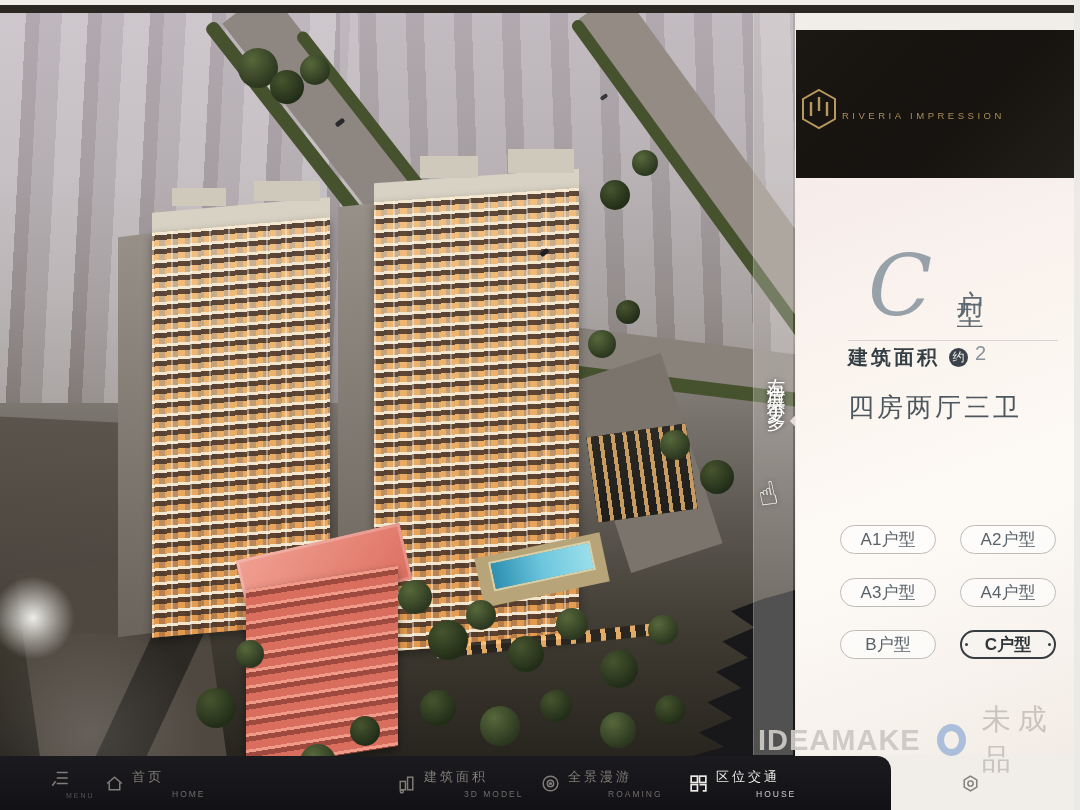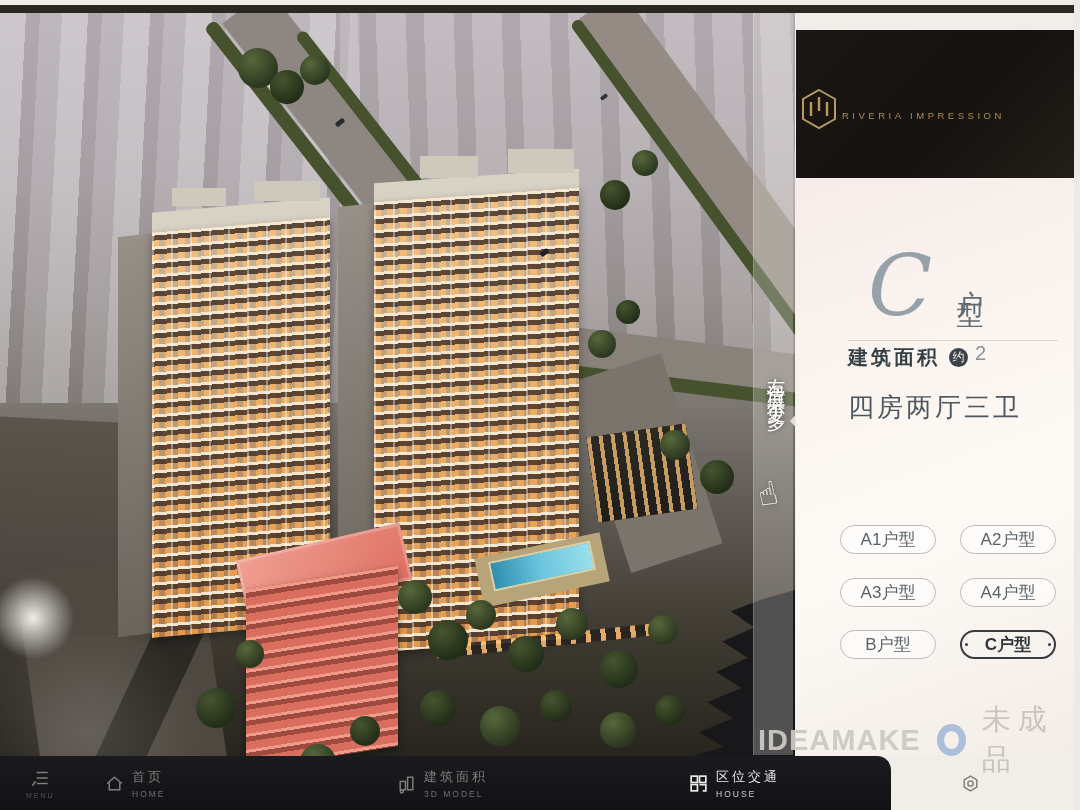--- a/index.html
+++ b/index.html
@@ -91,21 +91,21 @@
   .wm-label{font-size:29px;color:rgba(196,191,184,.9);letter-spacing:7px;}
 
   
   .bottom-nav{position:absolute;left:0;bottom:0;width:891px;height:54px;z-index:6;
     background:linear-gradient(#1b1a1e,#121116);border-top-right-radius:14px;}
   .nav-item{position:absolute;top:0;height:54px;display:flex;align-items:center;gap:7px;
     color:#817d77;cursor:pointer;}
   .nav-item.active{color:#ecebe7;}
   .nav-item .labels{display:flex;flex-direction:column;}
   .nav-cn{font-size:13px;letter-spacing:3px;}
-  .nav-en{font-size:8.5px;letter-spacing:2px;margin-top:3px;opacity:.85;}
+  .nav-en{font-size:8.5px;letter-spacing:2px;margin-top:3px;opacity:.85;margin-left:40px;}
   .nav-item.menu{flex-direction:column;justify-content:center;gap:2px;}
   .nav-item.menu .nav-en{font-size:7px;margin-top:1px;opacity:.6;}
   .nav-icon{display:flex;}
 </style>
 </head>
 <body>
 
 <div class="screen">
 
   <div class="render">
@@ -258,20 +258,33 @@
             <rect x="11" y="4" width="5" height="12"></rect>
           <circle cx="5.5" cy="17.5" r="1.4"></circle>
         </svg>
       </span>
       <span class="labels">
         <span class="nav-cn">建筑面积</span>
         <span class="nav-en">3D MODEL</span>
       </span>
     </div>
 
+    <div class="nav-item" style="left:540px;">
+      <span class="nav-icon">
+        <svg width="21" height="21" viewBox="0 0 20 20" fill="none" stroke="currentColor" stroke-width="1.4">
+          <circle cx="10" cy="10" r="7"></circle>
+            <circle cx="10" cy="10" r="3"></circle>
+            <circle cx="10" cy="10" r="0.8" fill="currentColor"></circle>
+        </svg>
+      </span>
+      <span class="labels">
+        <span class="nav-cn">全景漫游</span>
+        <span class="nav-en">ROAMING</span>
+      </span>
+    </div>
 
     <div class="nav-item active" style="left:688px;">
       <span class="nav-icon">
         <svg width="21" height="21" viewBox="0 0 20 20" fill="none" stroke="currentColor" stroke-width="1.6">
           <rect x="3" y="3" width="6" height="6"></rect>
             <rect x="11" y="3" width="6" height="6"></rect>
           <rect x="3" y="11" width="6" height="6"></rect>
             <path d="M11 11h6v6h-3"></path>
         </svg>
       </span>

